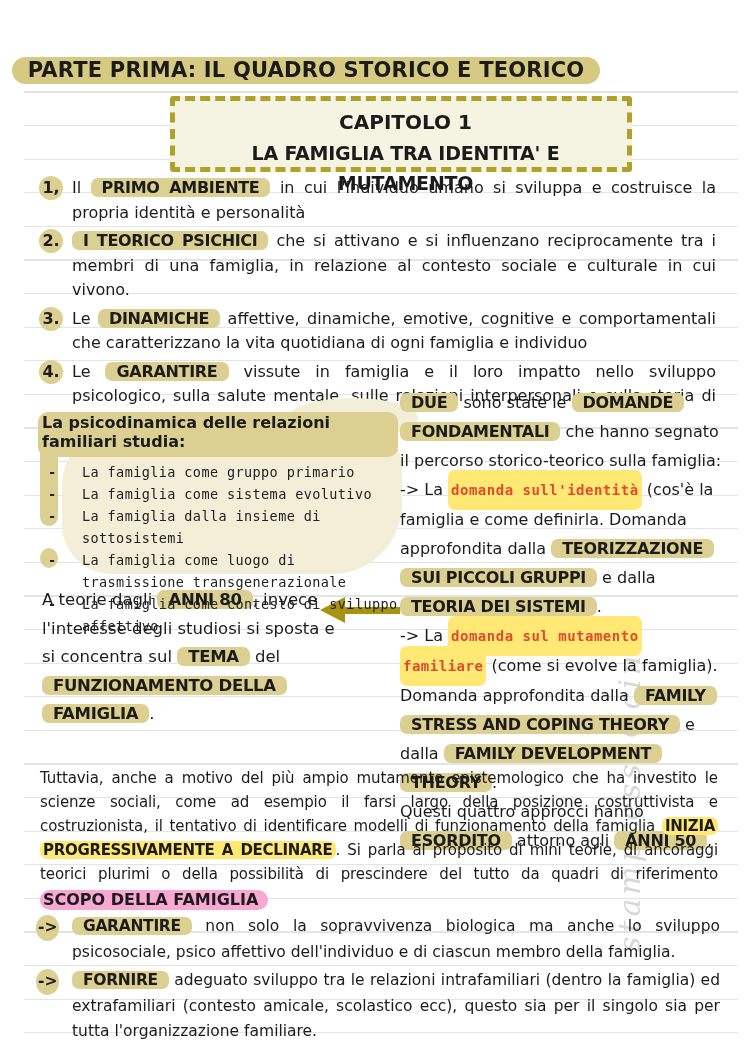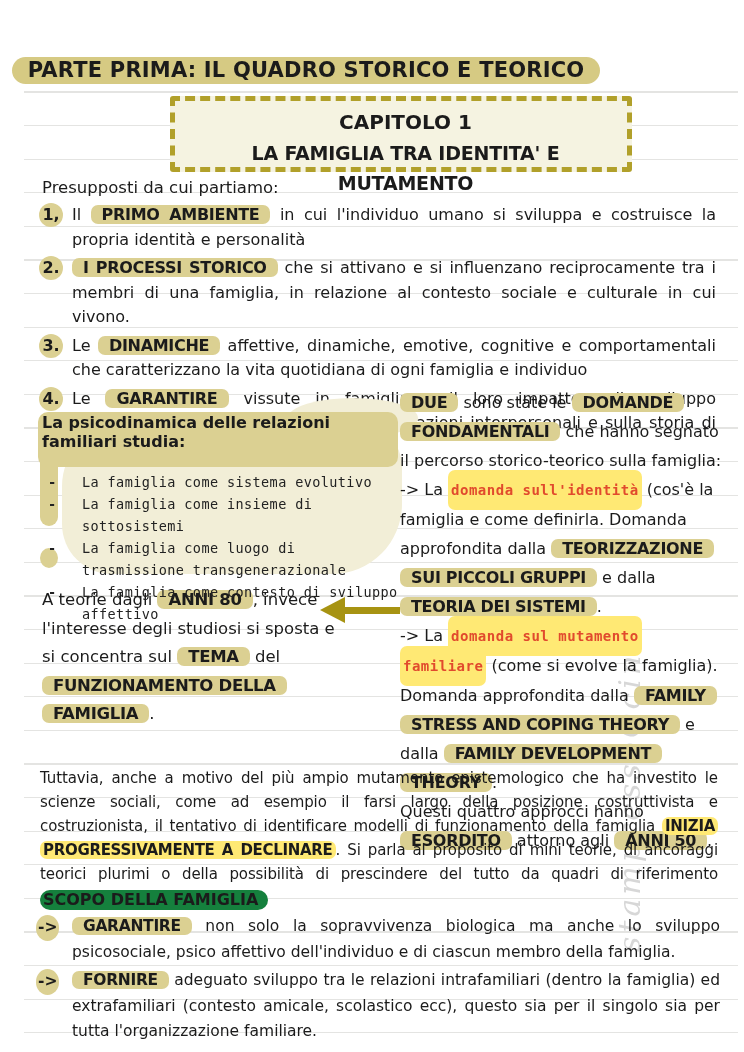--- a/index.html
+++ b/index.html
@@ -91,21 +91,21 @@
   
   .psico { position:absolute; left:38px; top:412px; width:360px; }
   .blob1 { position:absolute; left:24px; top:14px; width:340px; height:148px;
            background:#f2eed7; border-radius:60px 40px 70px 50px; z-index:0; }
   .blob2 { position:absolute; left:250px; top:-14px; width:130px; height:40px;
            background:#f2eed7; border-radius:50%; z-index:0; }
   .psico-heading-band {
     position:relative; z-index:1;
     display:inline-block;
     background:#dbd092; border-radius:10px;
-    padding:1px 8px 16px 4px;
+    padding:1px 8px 6px 4px;
     font-weight:bold; font-size:16px;
   }
   .psico-list { position:relative; z-index:1; list-style:none; margin-top:4px; }
   .psico-list li {
     position:relative;
     padding-left:44px;
     font-family:"DejaVu Sans Mono", monospace;
     font-size:13.5px; line-height:22px;
     letter-spacing:0.4px;
     color:#222;
@@ -134,21 +134,21 @@
   
   .domande { position:absolute; left:400px; top:388px; width:330px;
              font-size:16px; line-height:29px; }
   
   .tuttavia { position:absolute; left:40px; top:766px; width:678px;
               font-size:15px; line-height:24px; text-align:justify; letter-spacing:-0.1px; }
   
   .scopo { position:absolute; left:40px; top:890px; width:680px; font-size:15.5px; }
   .scopo-heading {
     display:inline-block;
-    background:#15803d; border-radius:10px;
+    background:#f9a8d4; border-radius:10px;
     padding:0 10px 1px 3px;
     font-weight:bold; font-size:16px;
     margin-bottom:4px;
   }
   .sitem { position:relative; padding-left:32px; line-height:25.5px; text-align:justify; margin-bottom:3px; }
   .sarrow {
     position:absolute; left:-4px; top:1px;
     background:#dbd092; border-radius:50%;
     padding:0 2px; font-weight:bold;
   }
@@ -161,41 +161,40 @@
   <div class="watermark">stampressoOcine</div>
 
   <div class="part-title-wrap"><span class="part-title">PARTE PRIMA: IL QUADRO STORICO E TEORICO</span></div>
 
   <div class="chapter-box">
     <div class="chapter-line1">CAPITOLO 1</div>
     <div class="chapter-line2">LA FAMIGLIA TRA IDENTITA' E MUTAMENTO</div>
   </div>
 
   <div class="presupposti">
-    <div class="presupposti-intro">Presupposti da cui partiamo:</div>
 
     <div class="pitem"><span class="pnum">1,</span><span>Il </span><span class="term">PRIMO AMBIENTE</span><span> in cui l'individuo umano si sviluppa e costruisce la propria identità e personalità</span></div>
 
-    <div class="pitem"><span class="pnum">2.</span><span></span><span class="term">I PROCESSI STORICO</span><span> che si attivano e si influenzano reciprocamente tra i membri di una famiglia, in relazione al contesto sociale e culturale in cui vivono.</span></div>
+    <div class="pitem"><span class="pnum">2.</span><span></span><span class="term">I TEORICO PSICHICI</span><span> che si attivano e si influenzano reciprocamente tra i membri di una famiglia, in relazione al contesto sociale e culturale in cui vivono.</span></div>
 
     <div class="pitem"><span class="pnum">3.</span><span>Le </span><span class="term">DINAMICHE</span><span> affettive, dinamiche, emotive, cognitive e comportamentali che caratterizzano la vita quotidiana di ogni famiglia e individuo</span></div>
 
     <div class="pitem"><span class="pnum">4.</span><span>Le </span><span class="term">GARANTIRE</span><span> vissute in famiglia e il loro impatto nello sviluppo psicologico, sulla salute mentale, sulle relazioni interpersonali e sulla storia di ogni persona.</span></div>
   </div>
 
   <div class="psico">
     <div class="blob1"></div>
     <div class="blob2"></div>
     <div class="bullet-strip"></div>
     <div class="bullet-dot5"></div>
     <span class="psico-heading-band">La psicodinamica delle relazioni familiari studia:</span>
     <ul class="psico-list">
-      <li><span class="bullet-dash">-</span></li>
+      <li><span class="bullet-dash">-</span><span>La famiglia come gruppo primario</span></li>
       <li><span class="bullet-dash">-</span><span>La famiglia come sistema evolutivo</span></li>
-      <li><span class="bullet-dash">-</span><span>La famiglia come insieme di sottosistemi</span></li>
+      <li><span class="bullet-dash">-</span><span>La famiglia dalla insieme di sottosistemi</span></li>
       <li><span class="bullet-dash">-</span><span>La famiglia come luogo di trasmissione transgenerazionale</span></li>
       <li><span class="bullet-dash">-</span><span>La famiglia come contesto di sviluppo affettivo</span></li>
     </ul>
   </div>
 
   <div class="anni80"><span>A teorie dagli </span><span class="term">ANNI 80</span><span>, invece l'interesse degli studiosi si sposta e si concentra sul </span><span class="term">TEMA</span><span> del </span><span class="term">FUNZIONAMENTO DELLA FAMIGLIA</span><span>.</span></div>
 
   <div class="left-arrow">
     <div class="shaft"></div>
     <div class="head"></div>

